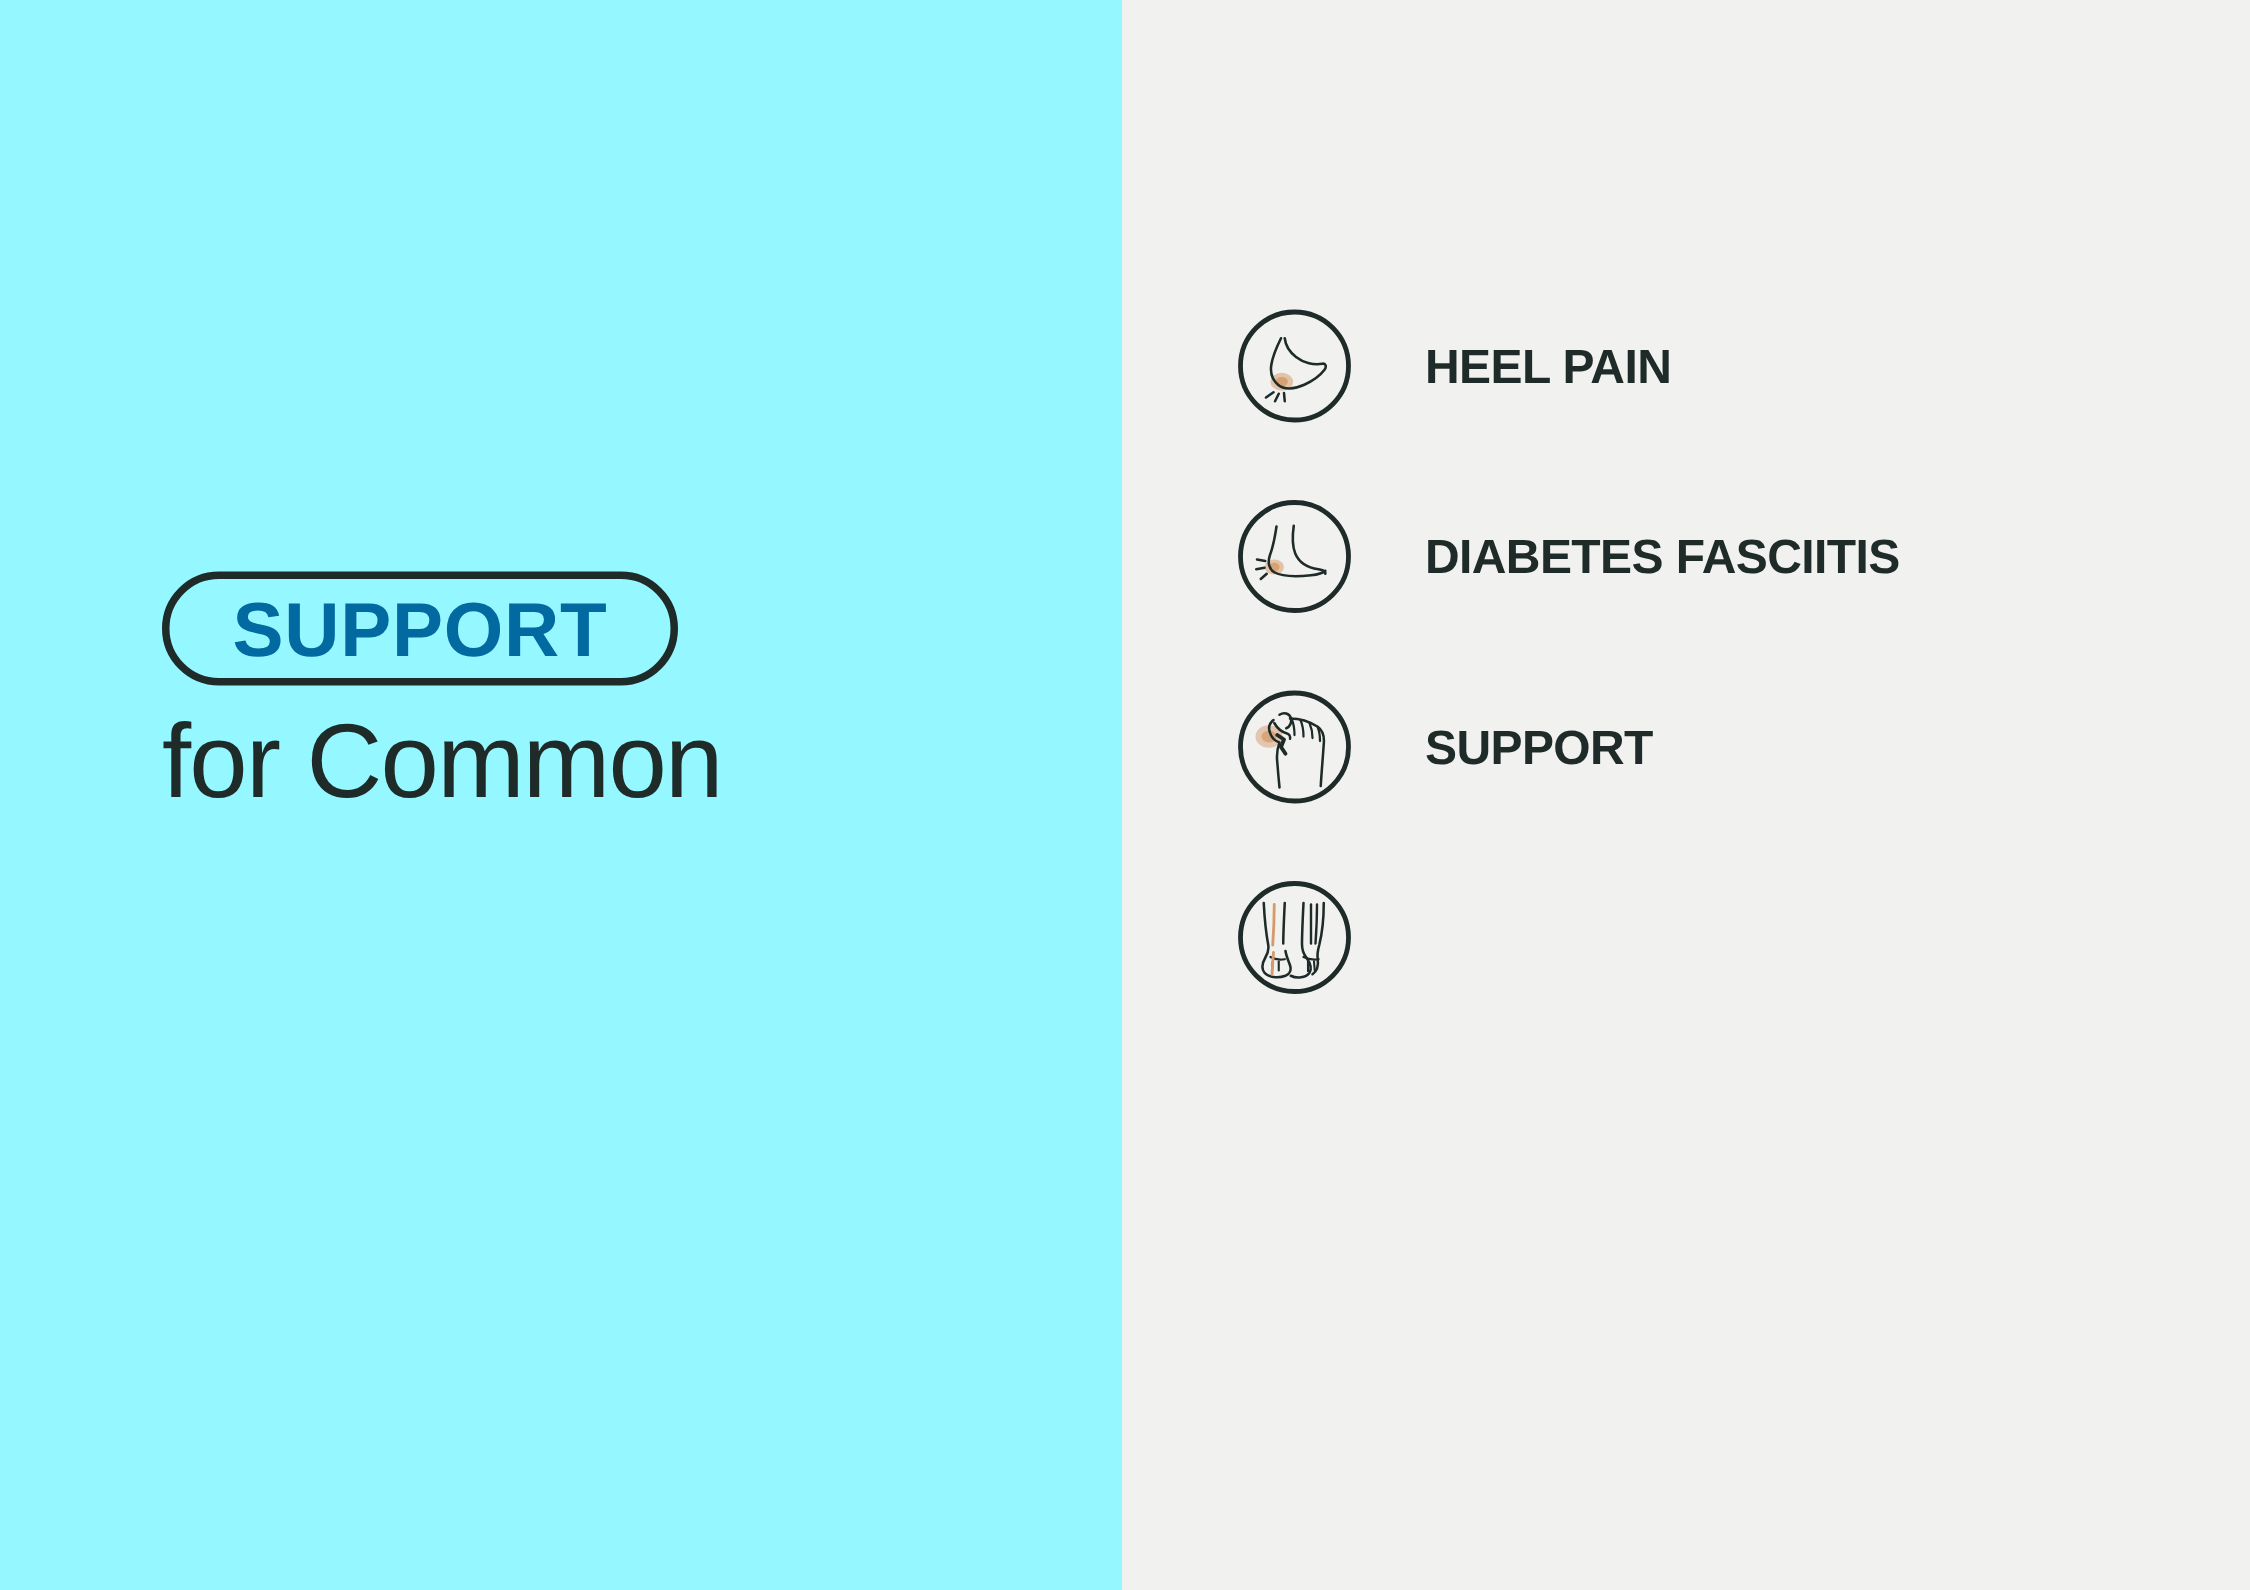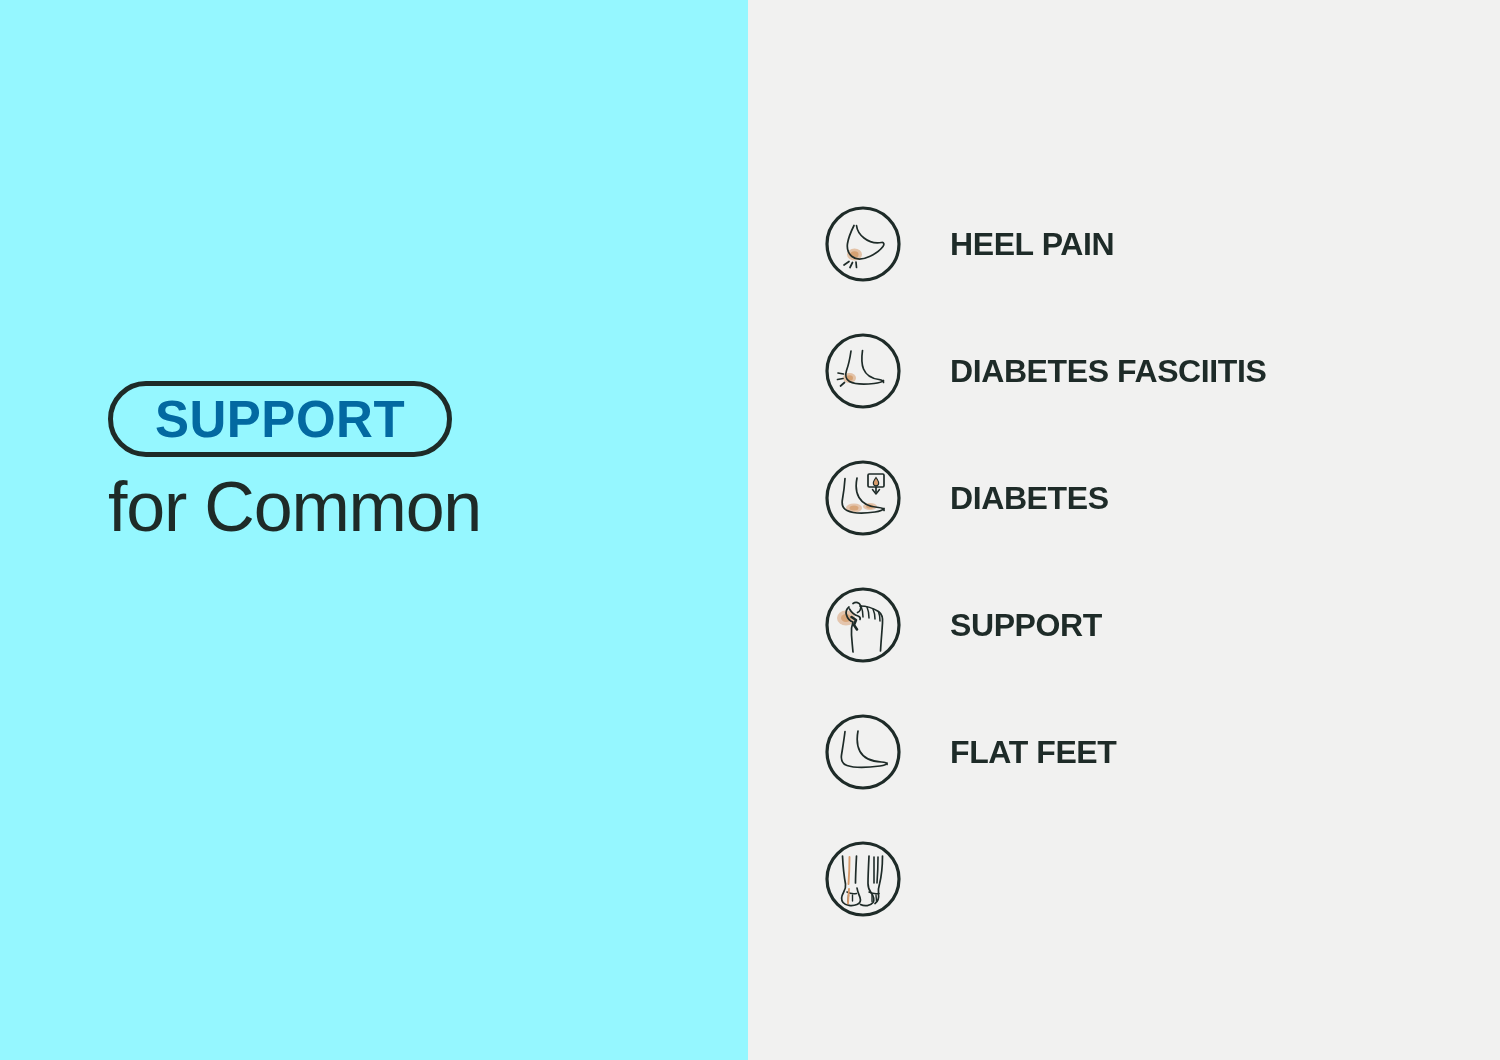--- a/index.html
+++ b/index.html
@@ -163,41 +163,20 @@
             <path d="M39.5 19.5 C38.5 26.5 38.5 33 40.5 38 C43 44 48.5 47.5 56 48.5
                      C59 49 61 50 60.5 51.5" fill="none" stroke="#1e2b28" stroke-width="1.7" stroke-linecap="round" stroke-linejoin="round"></path>
             <path d="M20.5 43 L15 42" stroke="#1e2b28" stroke-width="1.7" stroke-linecap="round"></path>
             <path d="M20 47.5 L14.5 48.5" stroke="#1e2b28" stroke-width="1.7" stroke-linecap="round"></path>
             <path d="M21.5 51.5 L17.5 55" stroke="#1e2b28" stroke-width="1.7" stroke-linecap="round"></path>
           </svg>
         </span>
         <span class="condition-label">DIABETES FASCIITIS</span>
       </div>
 
-      <div class="condition-row">
-        <span class="icon-circle">
-          <svg viewBox="0 0 80 80" xmlns="http://www.w3.org/2000/svg">
-            <circle cx="40" cy="40" r="36" fill="none" stroke="#1e2b28" stroke-width="3.2"></circle>
-            <ellipse cx="31" cy="50" rx="8" ry="4.5" fill="#d79a6a" opacity="0.5"></ellipse>
-            <ellipse cx="31" cy="50" rx="4.5" ry="2.5" fill="#c9813f" opacity="0.45"></ellipse>
-            <ellipse cx="47" cy="48.5" rx="7" ry="3.5" fill="#d79a6a" opacity="0.5"></ellipse>
-            <ellipse cx="47" cy="48.5" rx="3.8" ry="2" fill="#c9813f" opacity="0.45"></ellipse>
-            <path d="M22 20.5 C21.5 28 20.5 35.5 19.5 41 C18.5 46 20 50.5 24 52.5
-                     C30 55.5 42 55.5 52 54 C57 53.2 60 52 61 50.5" fill="none" stroke="#1e2b28" stroke-width="1.7" stroke-linecap="round" stroke-linejoin="round"></path>
-            <path d="M34 20 C32.5 27.5 33 34.5 36 39.5 C39.5 45.5 47 49 55.5 49.5
-                     C59 49.8 61.5 51 61 52.5" fill="none" stroke="#1e2b28" stroke-width="1.7" stroke-linecap="round" stroke-linejoin="round"></path>
-            <rect x="45" y="16" width="16" height="13" rx="1.2" fill="none" stroke="#1e2b28" stroke-width="1.7"></rect>
-            <path d="M53 19.5 C51.2 22 50.3 23.6 50.3 25 C50.3 26.6 51.5 27.8 53 27.8
-                     C54.5 27.8 55.7 26.6 55.7 25 C55.7 23.6 54.8 22 53 19.5 Z" fill="#d79a6a" stroke="#1e2b28" stroke-width="1.1"></path>
-            <path d="M53 29 L53 34" stroke="#1e2b28" stroke-width="1.7" stroke-linecap="round"></path>
-            <path d="M49.5 31.5 L53 36 L56.5 31.5" fill="none" stroke="#1e2b28" stroke-width="1.5" stroke-linecap="round" stroke-linejoin="round"></path>
-          </svg>
-        </span>
-        <span class="condition-label">DIABETES</span>
-      </div>
 
       <div class="condition-row">
         <span class="icon-circle">
           <svg viewBox="0 0 80 80" xmlns="http://www.w3.org/2000/svg">
             <circle cx="40" cy="40" r="36" fill="none" stroke="#1e2b28" stroke-width="3.2"></circle>
             <ellipse cx="23" cy="33" rx="9" ry="7.5" fill="#d79a6a" opacity="0.5"></ellipse>
             <ellipse cx="23" cy="33" rx="5" ry="4" fill="#c9813f" opacity="0.45"></ellipse>
             <path d="M26 22 C23.5 24 22.5 27 23.5 30 C24.5 33.5 27 36 30 37
                      C28.5 41 28 45.5 28.5 50 C29 56.5 29.5 62 30 67" fill="none" stroke="#1e2b28" stroke-width="1.7" stroke-linecap="round" stroke-linejoin="round"></path>
             <path d="M30 18.5 C33 16.5 36.5 17.5 37.5 20.5 C38.5 23.5 37 26.5 34.5 27.5" fill="none" stroke="#1e2b28" stroke-width="1.7" stroke-linecap="round"></path>
@@ -207,32 +186,20 @@
             <path d="M44 22 C45.5 25.5 46 29 46 33" fill="none" stroke="#1e2b28" stroke-width="1.5" stroke-linecap="round"></path>
             <path d="M50 24 C51.5 27.5 52 30.5 52 34" fill="none" stroke="#1e2b28" stroke-width="1.5" stroke-linecap="round"></path>
             <path d="M55.5 27 C56.8 30 57 33 57 36" fill="none" stroke="#1e2b28" stroke-width="1.5" stroke-linecap="round"></path>
             <path d="M37 21 C43 21 50 23 55.5 26.5 C59 29 60 33 59.5 38
                      C59 46 58 57 57.5 66" fill="none" stroke="#1e2b28" stroke-width="1.7" stroke-linecap="round" stroke-linejoin="round"></path>
           </svg>
         </span>
         <span class="condition-label">SUPPORT</span>
       </div>
 
-      <div class="condition-row">
-        <span class="icon-circle">
-          <svg viewBox="0 0 80 80" xmlns="http://www.w3.org/2000/svg">
-            <circle cx="40" cy="40" r="36" fill="none" stroke="#1e2b28" stroke-width="3.2"></circle>
-            <path d="M22 19.5 C21 28 19.5 36.5 18.5 43 C17.8 48 19.5 52 24 53.5
-                     C31 56 46 55.5 57 54 C61 53.4 63.5 52.5 64 51" fill="none" stroke="#1e2b28" stroke-width="1.7" stroke-linecap="round" stroke-linejoin="round"></path>
-            <path d="M35 19 C33.5 27 34 34 37 39.5 C40.5 46 49 49.5 58.5 50
-                     C62 50.2 64.5 51 64 52.5" fill="none" stroke="#1e2b28" stroke-width="1.7" stroke-linecap="round" stroke-linejoin="round"></path>
-          </svg>
-        </span>
-        <span class="condition-label">FLAT FEET</span>
-      </div>
 
       <div class="condition-row">
         <span class="icon-circle">
           <svg viewBox="0 0 80 80" xmlns="http://www.w3.org/2000/svg">
             <circle cx="40" cy="40" r="36" fill="none" stroke="#1e2b28" stroke-width="3.2"></circle>
 
             <path d="M19.5 17 C20 27 21 37 22.5 45 C23 48 22 51 20.5 53.5
                      C18.5 57 18 61 20 63.5 C22.5 66.5 29 67.5 34 65.5
                      C37 64.3 38 61.5 37 58.5 C36 55.5 34.5 52.5 34 49" fill="none" stroke="#1e2b28" stroke-width="1.7" stroke-linecap="round" stroke-linejoin="round"></path>
             <path d="M33.5 17 C33 27 32.5 37 32.5 44" fill="none" stroke="#1e2b28" stroke-width="1.7" stroke-linecap="round"></path>

